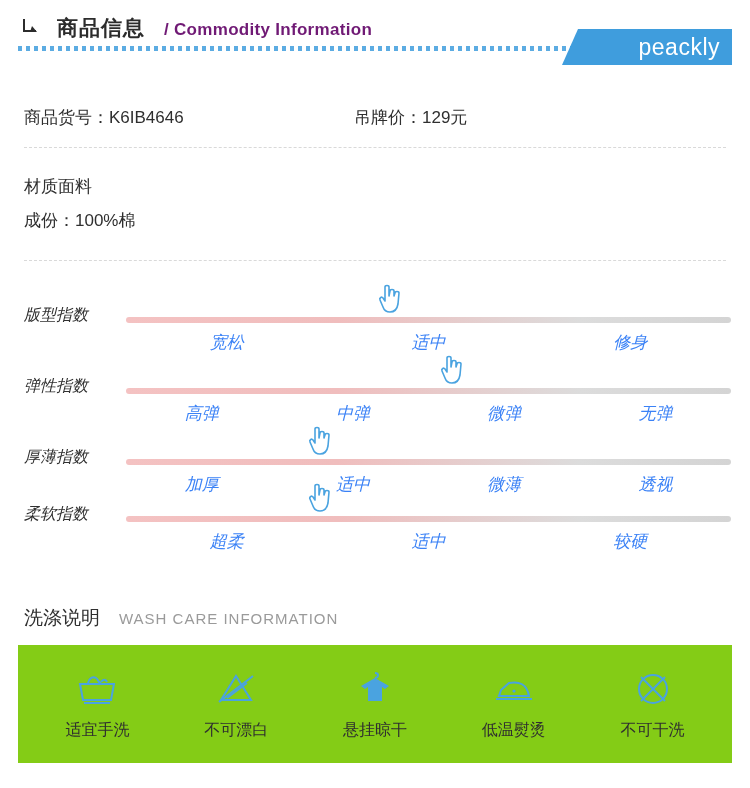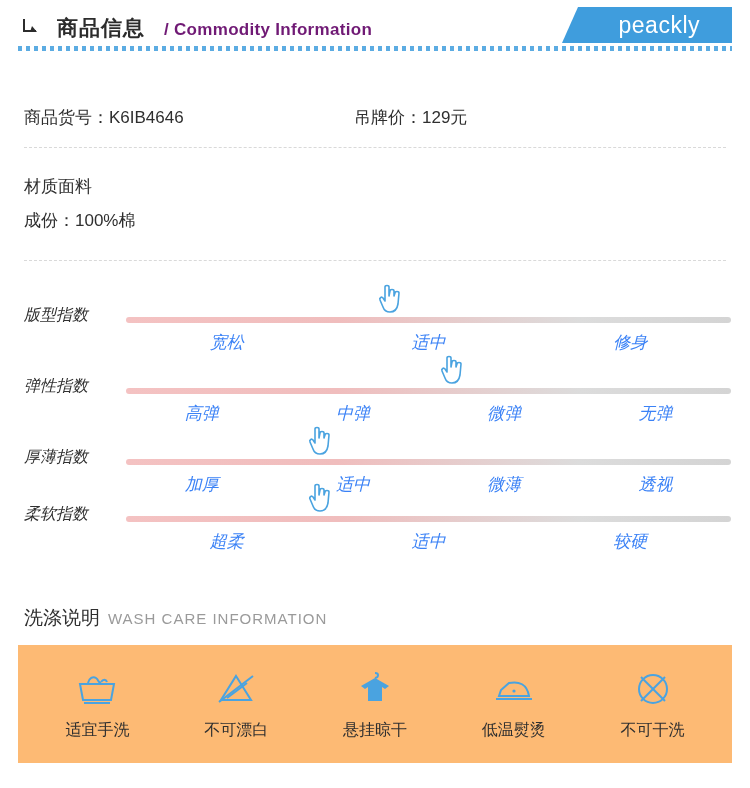--- a/index.html
+++ b/index.html
@@ -51,28 +51,28 @@
   }
   .title-en {
     font-size: 17px;
     font-weight: bold;
     color: #701a75;
     letter-spacing: .3px;
   }
   .brand-tab {
     position: absolute;
     right: 18px;
-    top: 7px;
+    top: 29px;
     height: 36px;
     min-width: 170px;
     background: #3f9ddd;
     display: flex;
     align-items: center;
     justify-content: flex-end;
-    padding-right: 32px;
+    padding-right: 12px;
     color: #fff;
     font-size: 23px;
     letter-spacing: .5px;
     clip-path: polygon(16px 0, 100% 0, 100% 100%, 0 100%);
   }
 
   
   .info-block { padding: 0 24px; }
   .dashed {
     border-bottom: 1px dashed #d9d9d9;
@@ -138,27 +138,27 @@
     width: 26px;
     height: 30px;
     color: #4aa3e0;
   }
 
   
   .wash-head {
     padding: 26px 24px 14px 24px;
     display: flex;
     align-items: baseline;
-    gap: 8px;
+    gap: 19px;
   }
   .wash-cn { font-size: 19px; color: #2f2f2f; }
   .wash-en { font-size: 15px; color: #9a9a9a; letter-spacing: 1px; }
   .wash-panel {
     margin: 0 18px;
-    background: #fdba74;
+    background: #84cc16;
     height: 118px;
     display: flex;
     align-items: center;
     justify-content: space-around;
     padding: 0 10px;
   }
   .wash-item {
     display: flex;
     flex-direction: column;
     align-items: center;

